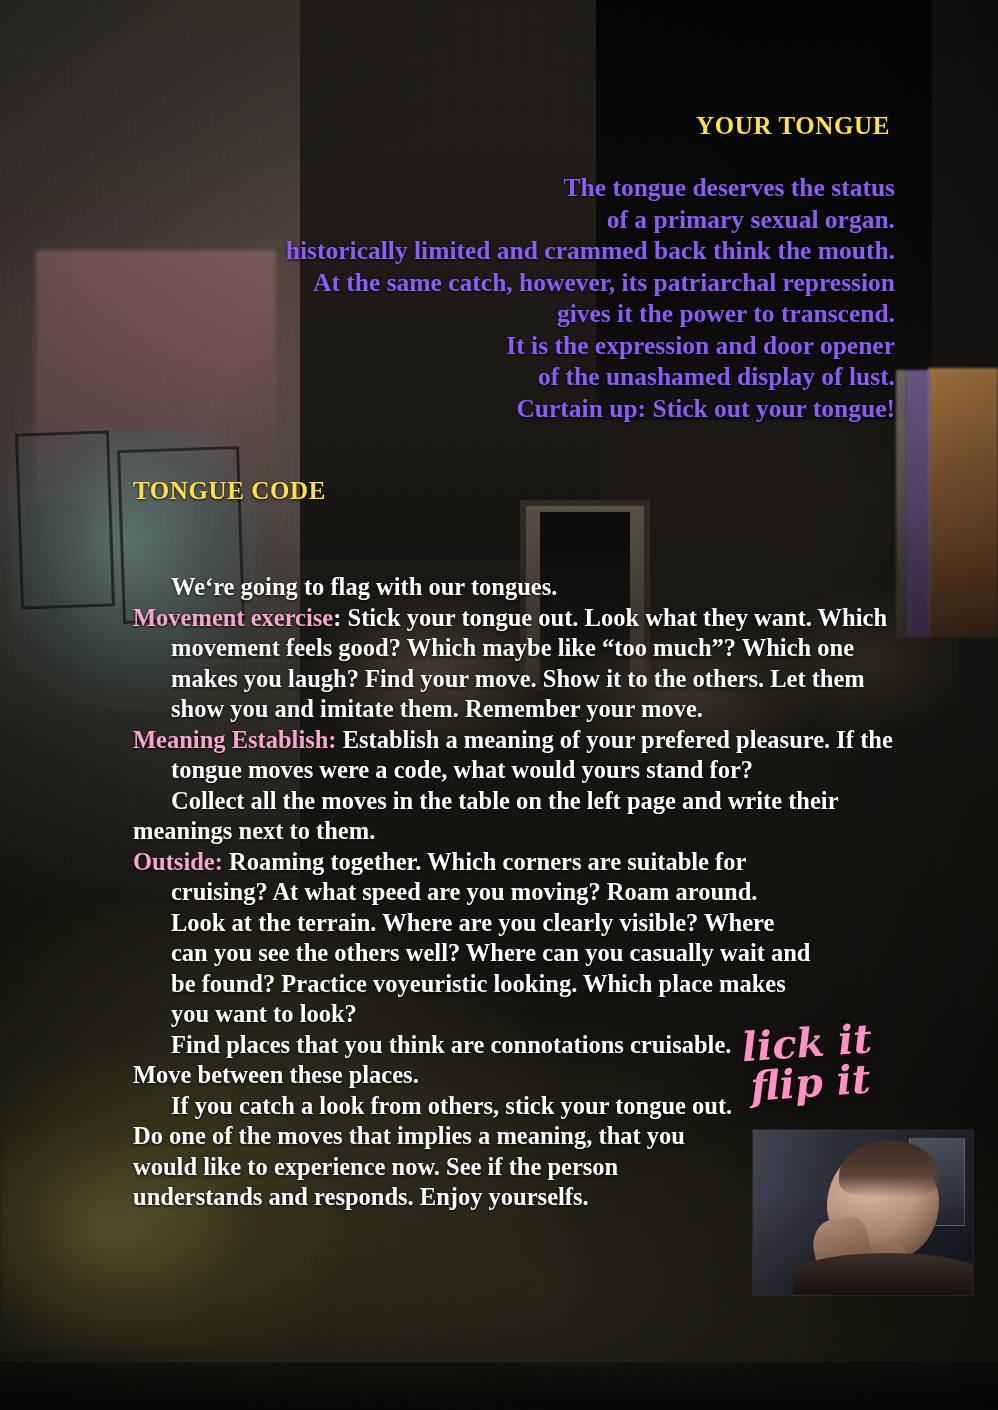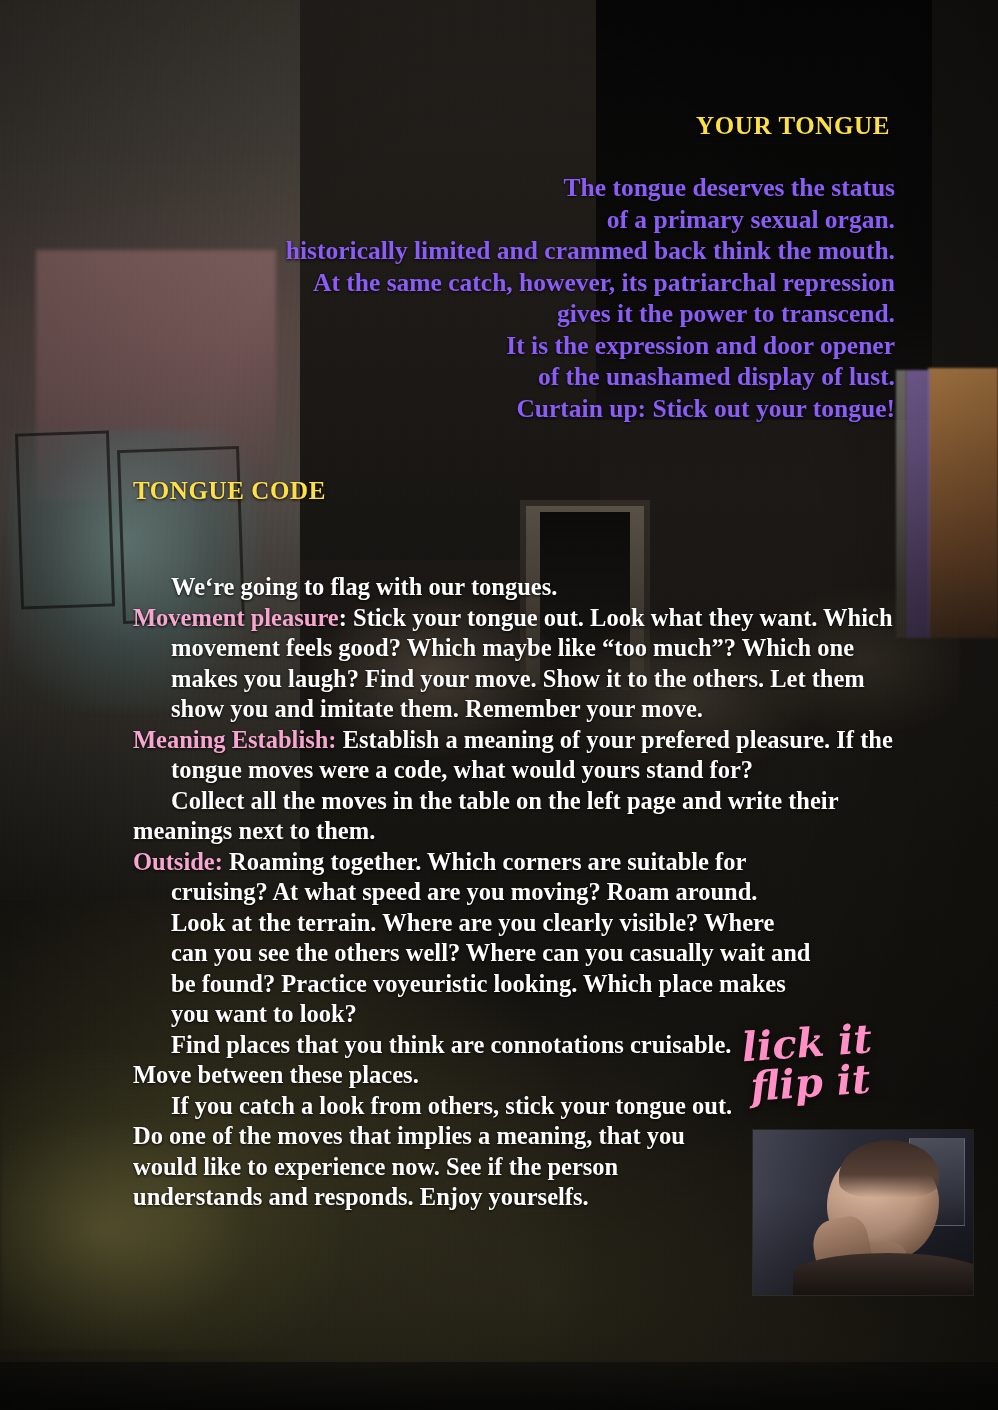--- a/index.html
+++ b/index.html
@@ -341,21 +341,21 @@
       <div>Curtain up: Stick out your tongue!</div>
     </div>
 
     <div class="heading" id="title-tongue-code">TONGUE CODE</div>
 
     <div class="body">
 
       <p class="para">We‘re going to flag with our tongues.</p>
 
       <p class="para hang">
-        <span class="lead">Movement pleasure</span><span>: Stick your tongue out. Look what they want. Which movement feels good? Which maybe like “too much”? Which one makes you laugh? Find your move. Show it to the others. Let them show you and imitate them. Remember your move.</span>
+        <span class="lead">Movement exercise</span><span>: Stick your tongue out. Look what they want. Which movement feels good? Which maybe like “too much”? Which one makes you laugh? Find your move. Show it to the others. Let them show you and imitate them. Remember your move.</span>
       </p>
 
       <p class="para hang">
         <span class="lead">Meaning Establish:</span><span> Establish a meaning of your prefered pleasure. If the tongue moves were a code, what would yours stand for?</span>
       </p>
 
       <p class="para">Collect all the moves in the table on the left page and write their meanings next to them.</p>
 
       <p class="para hang narrow-a">
         <span class="lead">Outside:</span><span> Roaming together. Which corners are suitable for cruising? At what speed are you moving? Roam around. Look at the terrain. Where are you clearly visible? Where can you see the others well? Where can you casually wait and be found? Practice voyeuristic looking. Which place makes you want to look?</span>

